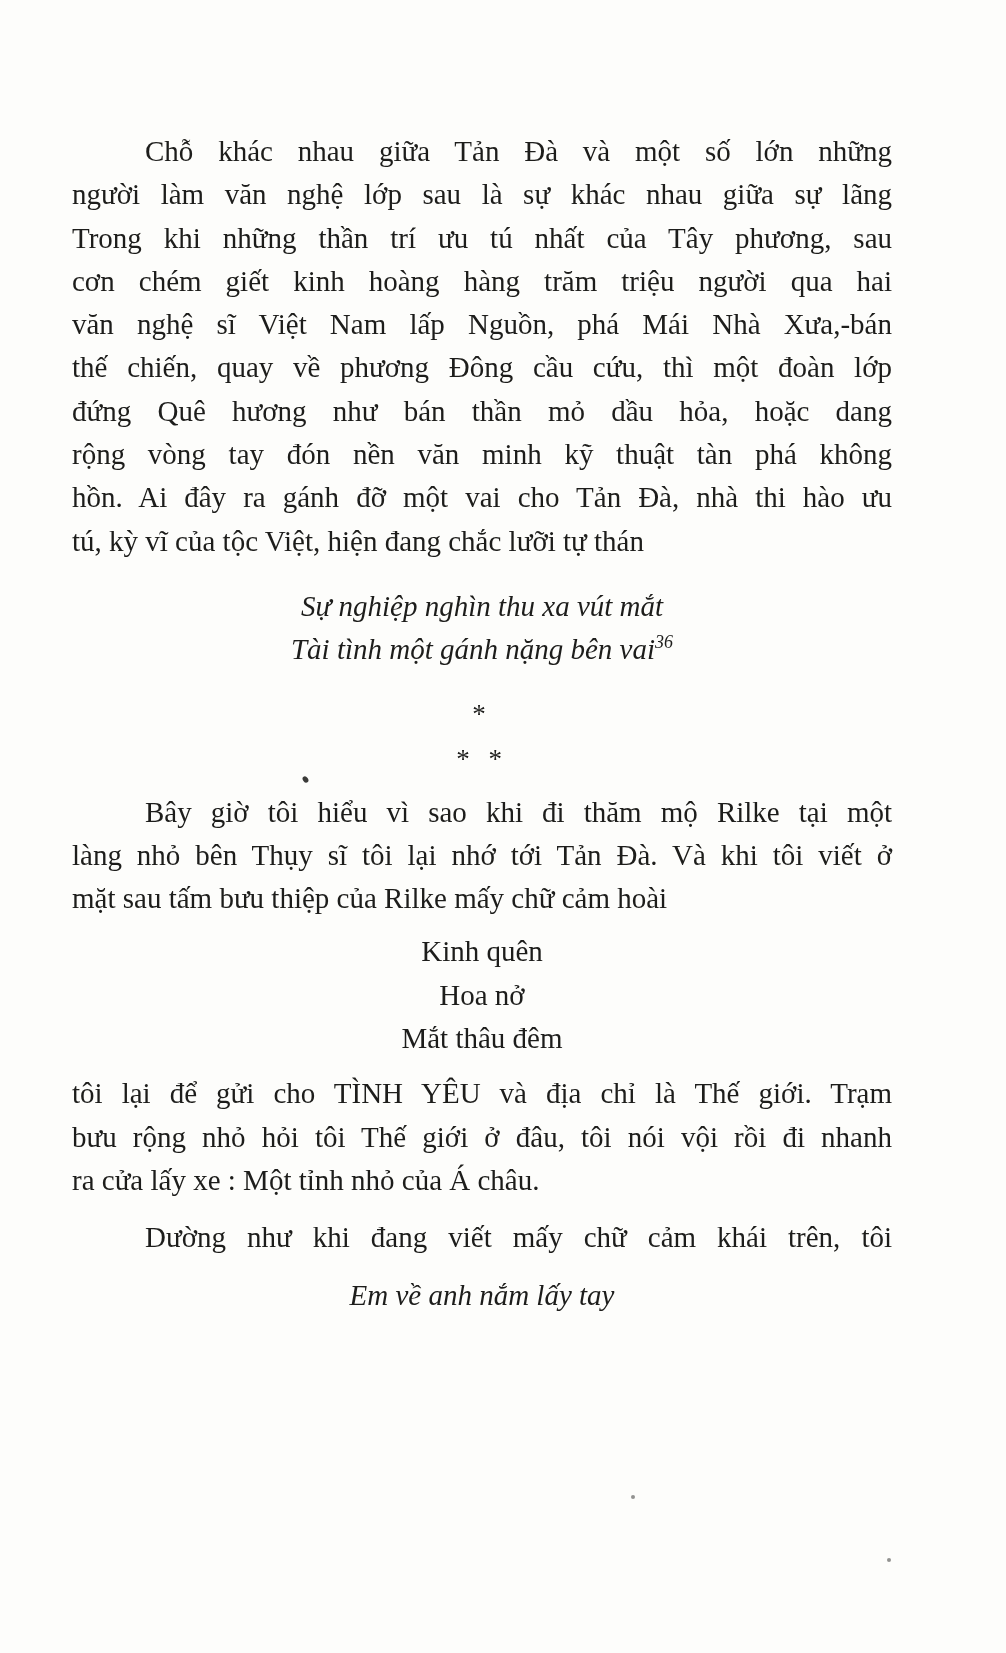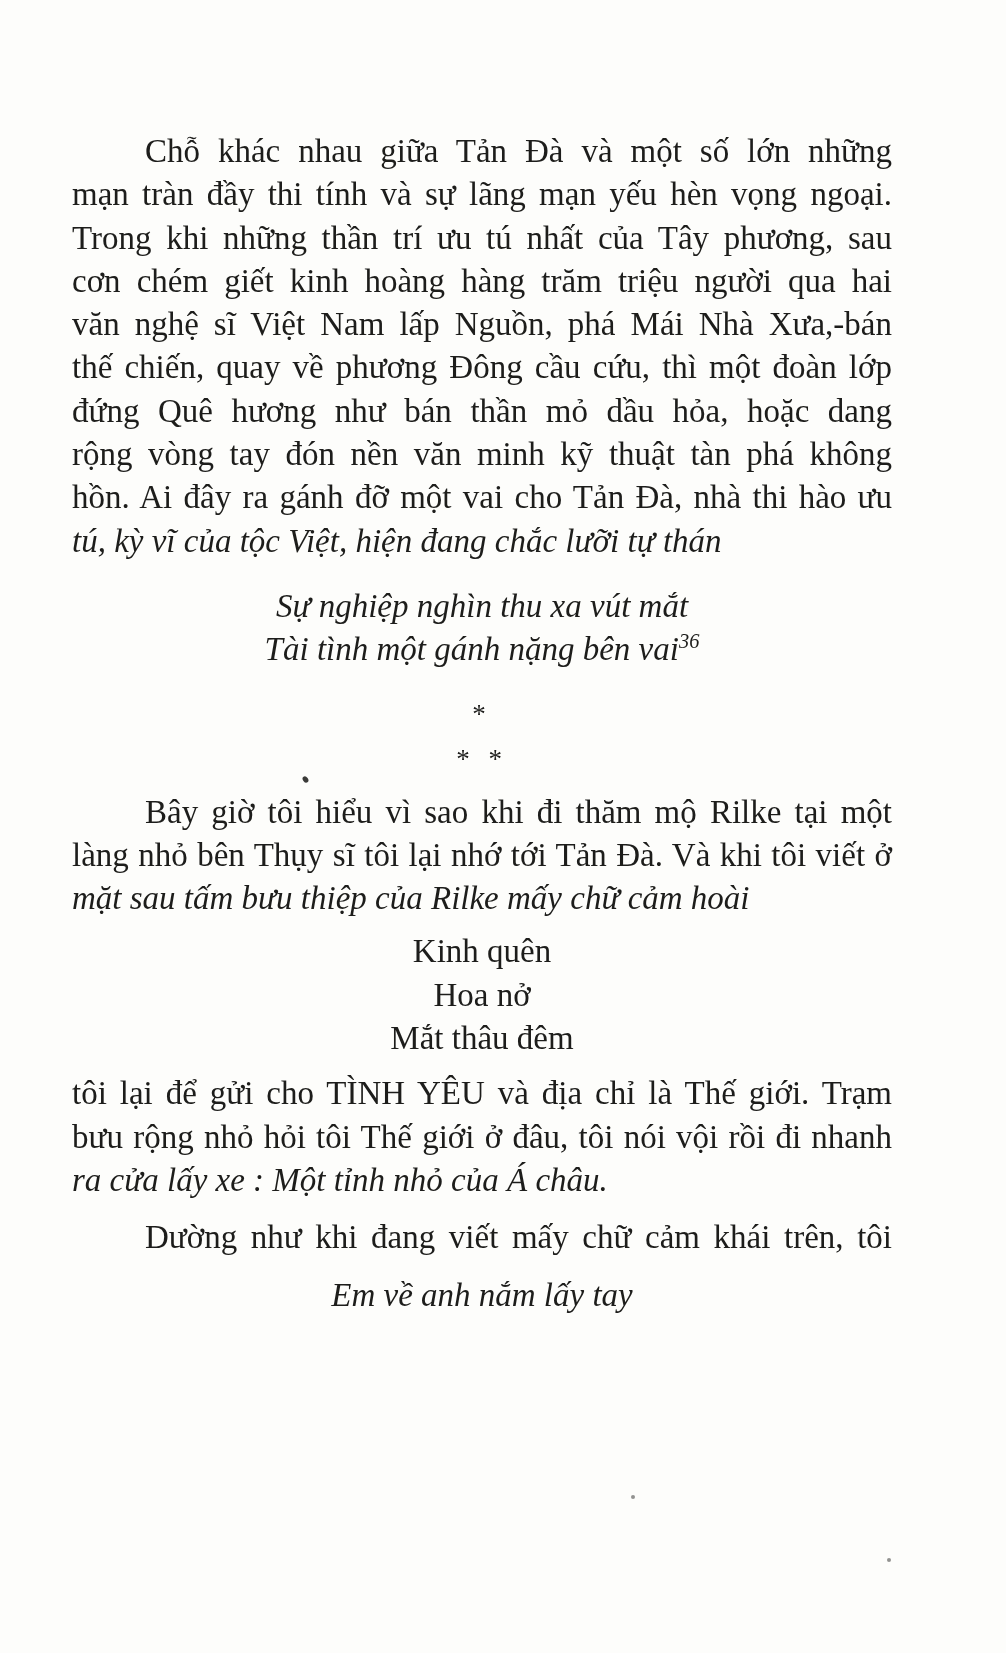--- a/index.html
+++ b/index.html
@@ -18,33 +18,32 @@
     overflow: hidden;
   }
   .text-block {
     position: absolute;
     left: 72px;
     top: 130px;
     width: 820px;
   }
   .text-block p {
     margin: 0;
-    font-size: 33px;
+    font-size: 29px;
     line-height: 43.3px;
   }
   
   .jline {
     text-align: justify;
     text-align-last: justify;
     text-justify: inter-word;
   }
   .lastline {
     text-align: center;
     text-align-last: left;
-    font-style: italic;
   }
   .indent { padding-left: 73px; }
   .center {
     text-align: center;
     text-align-last: center;
   }
   .poem { font-style: italic; }
   sup.fnref {
     font-size: 0.62em;
     vertical-align: super;
@@ -80,21 +79,21 @@
   .speck.s3 { left: 887px; top: 1558px; width: 4px; height: 4px; opacity: .55; }
 </style>
 </head>
 <body>
 
 <div class="page">
 
   <div class="text-block">
 
     <p class="jline indent">Chỗ khác nhau giữa Tản Đà và một số lớn những</p>
-    <p class="jline">mạn tràn đầy thi tính và sự lãng mạn yếu hèn vọng ngoại.</p>
+    <p class="jline">người làm văn nghệ lớp sau là sự khác nhau giữa sự lãng</p>
     <p class="jline">Trong khi những thần trí ưu tú nhất của Tây phương, sau</p>
     <p class="jline">cơn chém giết kinh hoàng hàng trăm triệu người qua hai</p>
     <p class="jline">văn nghệ sĩ Việt Nam lấp Nguồn, phá Mái Nhà Xưa,-bán</p>
     <p class="jline">thế chiến, quay về phương Đông cầu cứu, thì một đoàn lớp</p>
     <p class="jline">đứng Quê hương như bán thần mỏ dầu hỏa, hoặc dang</p>
     <p class="jline">rộng vòng tay đón nền văn minh kỹ thuật tàn phá không</p>
     <p class="jline">hồn. Ai đây ra gánh đỡ một vai cho Tản Đà, nhà thi hào ưu</p>
     <p class="lastline">tú, kỳ vĩ của tộc Việt, hiện đang chắc lưỡi tự thán</p>
 
     <p class="center poem mt-poem1">Sự nghiệp nghìn thu xa vút mắt</p>

